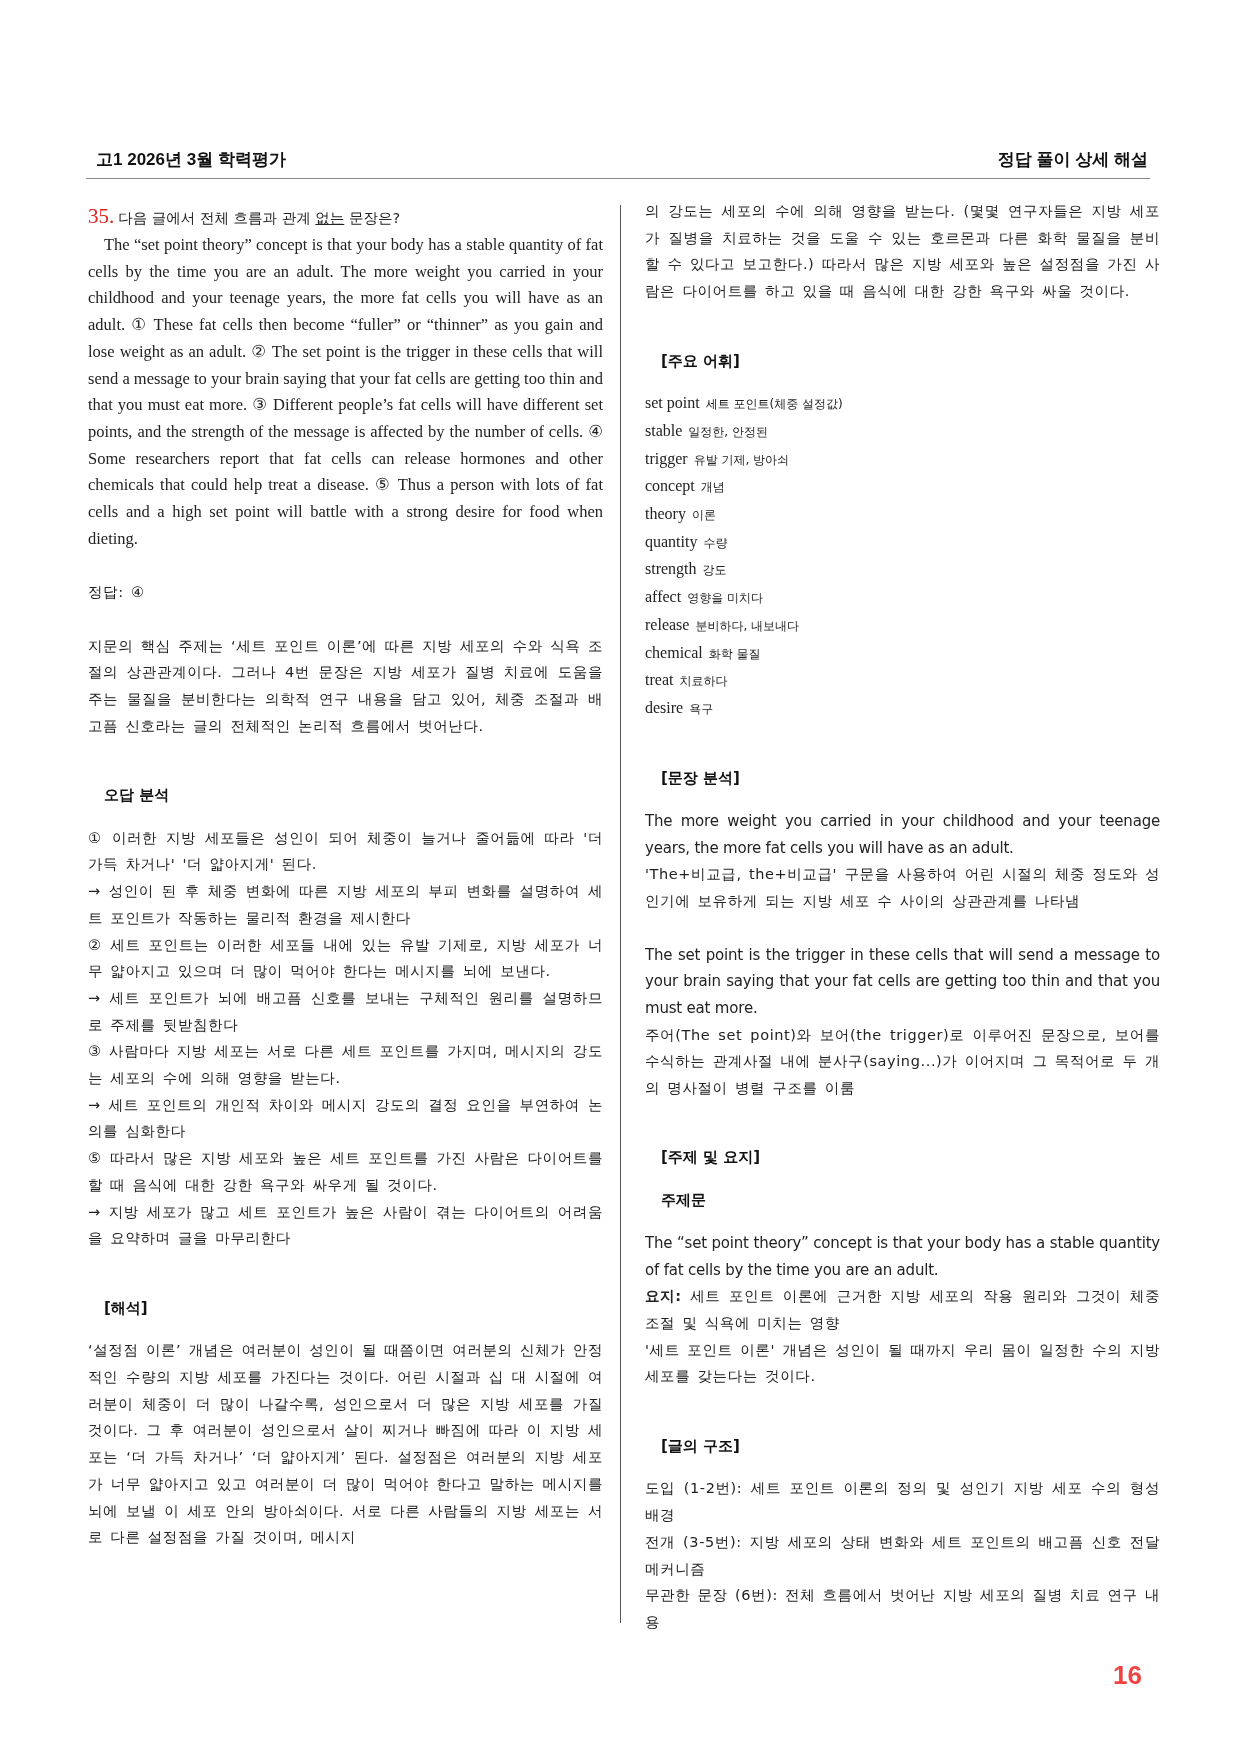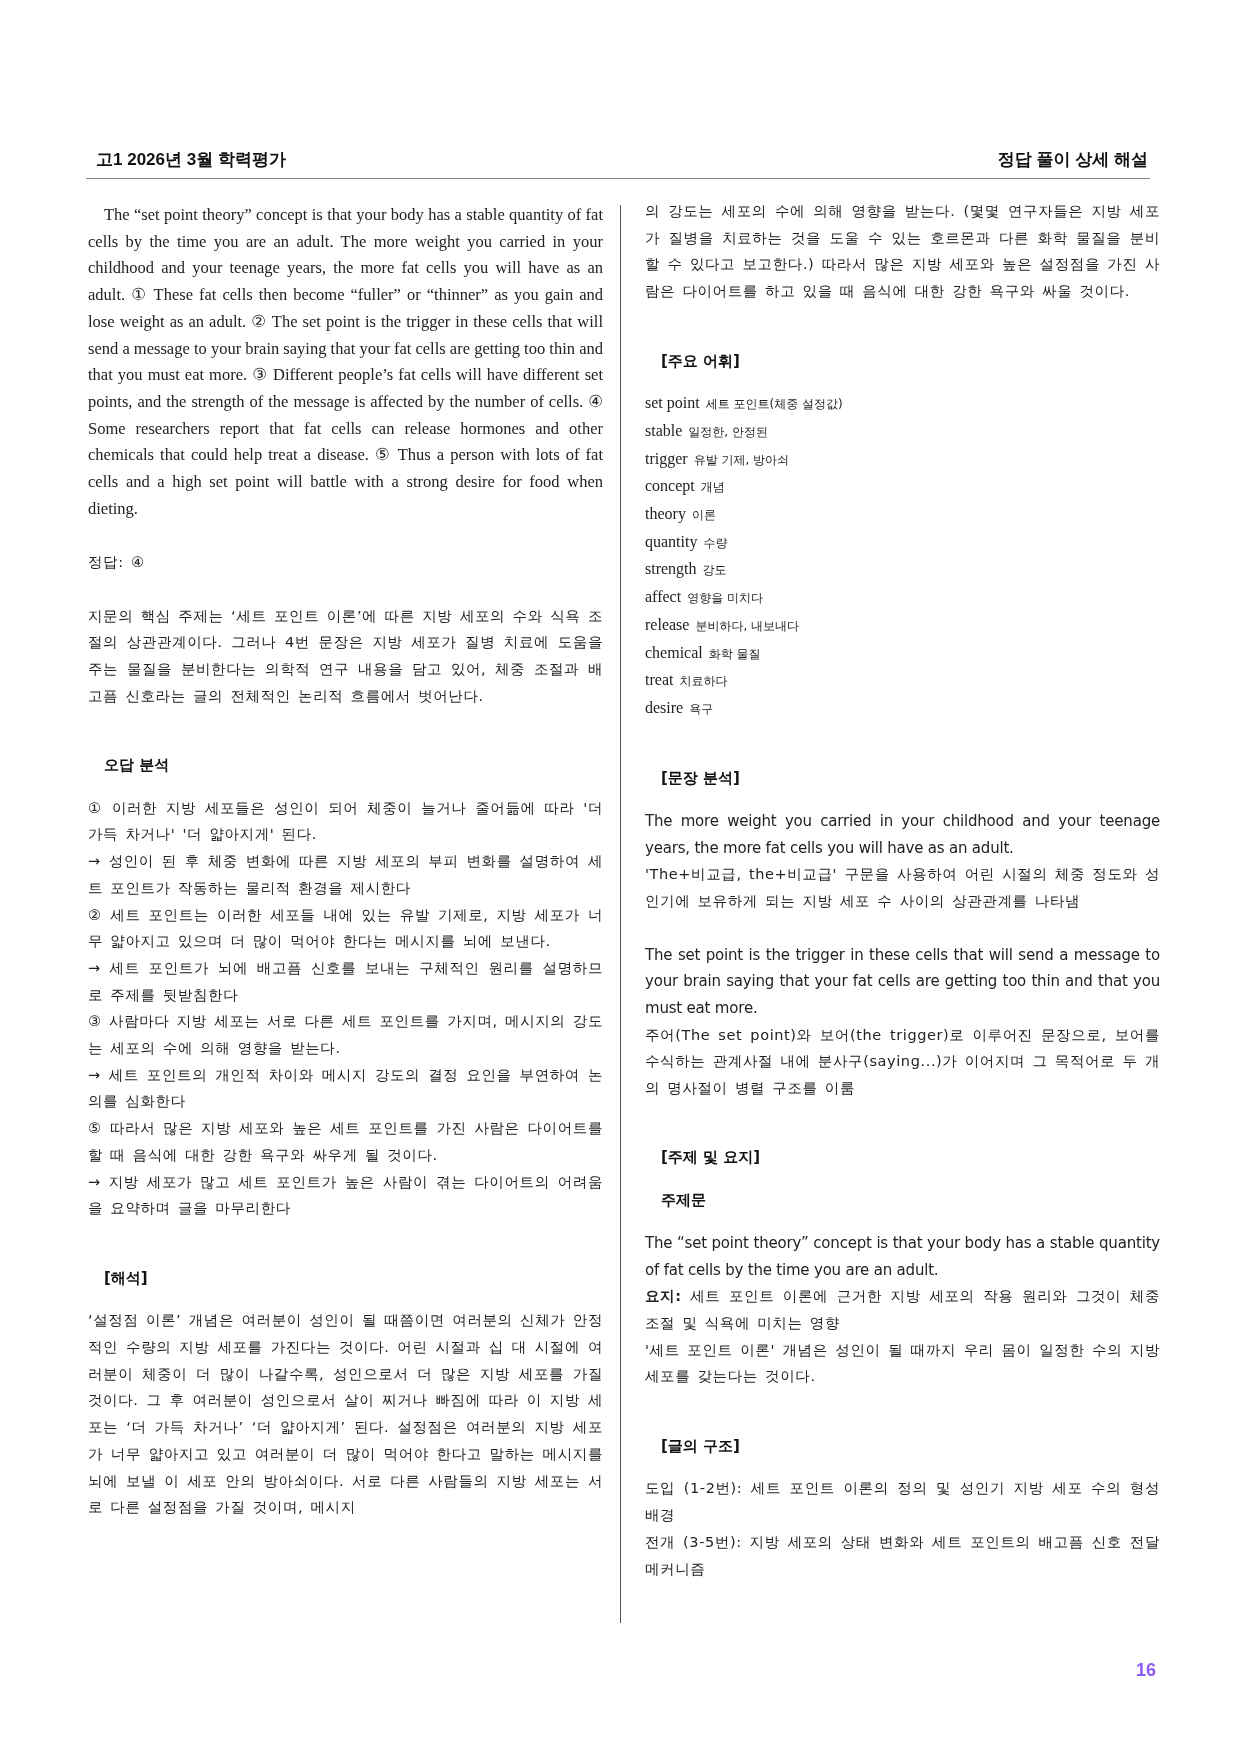--- a/index.html
+++ b/index.html
@@ -16,35 +16,39 @@
   .sans { font-family: "DejaVu Sans", "Liberation Sans", sans-serif; font-size: 15px; line-height: 26.7px; text-align: justify; letter-spacing: -0.2px; }
   .kr { font-family: "DejaVu Sans", sans-serif; font-size: 14.5px; line-height: 26.7px; text-align: justify; letter-spacing: 0.6px; word-spacing: 2px; }
   .qnum { color: #e0231c; font-family: "Liberation Serif", serif; font-size: 21px; }
   .qtext { font-family: "DejaVu Sans", sans-serif; font-size: 14.5px; }
   .passage { text-indent: 16px; margin: 0; }
   .h { font-family: "DejaVu Sans", "Liberation Sans", sans-serif; font-weight: bold; font-size: 15px; line-height: 26.7px; color: #111; margin: 16px; }
   p { margin: 0; }
   .gap { height: 26.7px; }
   .vocab-row { font-family: "Liberation Serif", serif; font-size: 16px; line-height: 26.7px; }
   .vocab-row .ko { font-family: "DejaVu Sans", sans-serif; font-size: 12px; margin-left: 6px; }
-  .page-num { position: absolute; right: 84px; top: 1660px; font-family: "Liberation Sans", sans-serif; font-weight: bold; font-size: 18px; color: #8b5cf6; }
+  .page-num { position: absolute; right: 98px; top: 1660px; font-family: "Liberation Sans", sans-serif; font-weight: bold; font-size: 26px; color: #ef4444; }
   b.inline { font-weight: bold; }
 </style>
 </head>
 <body>
 
 <div class="header">
   <span class="left">고1 2026년 3월 학력평가</span>
   <span class="right">정답 풀이 상세 해설</span>
 </div>
 <div class="header-rule"></div>
 
 <div class="divider"></div>
 
 <div class="col col-left">
+  <p style="line-height:28px;">
+    <span class="qnum">35.</span>
+    <span class="qtext">다음 글에서 전체 흐름과 관계 </span><u class="qtext">없는</u><span class="qtext"> 문장은?</span>
+  </p>
   <p class="serif passage">The “set point theory” concept is that your body has a stable quantity of fat cells by the time you are an adult. The more weight you carried in your childhood and your teenage years, the more fat cells you will have as an adult. ① These fat cells then become “fuller” or “thinner” as you gain and lose weight as an adult. ② The set point is the trigger in these cells that will send a message to your brain saying that your fat cells are getting too thin and that you must eat more. ③ Different people’s fat cells will have different set points, and the strength of the message is affected by the number of cells. ④ Some researchers report that fat cells can release hormones and other chemicals that could help treat a disease. ⑤ Thus a person with lots of fat cells and a high set point will battle with a strong desire for food when dieting.</p>
 
   <div class="gap"></div>
   <p class="kr">정답: ④</p>
   <div class="gap"></div>
   <p class="kr">지문의 핵심 주제는 ‘세트 포인트 이론’에 따른 지방 세포의 수와 식욕 조절의 상관관계이다. 그러나 4번 문장은 지방 세포가 질병 치료에 도움을 주는 물질을 분비한다는 의학적 연구 내용을 담고 있어, 체중 조절과 배고픔 신호라는 글의 전체적인 논리적 흐름에서 벗어난다.</p>
 
   <div class="gap"></div>
   <p class="h">오답 분석</p>
   <div>
@@ -101,15 +105,16 @@
   <p class="h">[주제 및 요지]</p>
   <p class="h">주제문</p>
   <p class="sans">The “set point theory” concept is that your body has a stable quantity of fat cells by the time you are an adult.</p>
   <p class="kr"><b class="inline">요지:</b><span> 세트 포인트 이론에 근거한 지방 세포의 작용 원리와 그것이 체중 조절 및 식욕에 미치는 영향</span></p>
   <p class="kr">'세트 포인트 이론' 개념은 성인이 될 때까지 우리 몸이 일정한 수의 지방 세포를 갖는다는 것이다.</p>
 
   <div class="gap"></div>
   <p class="h">[글의 구조]</p>
   <p class="kr">도입 (1-2번): 세트 포인트 이론의 정의 및 성인기 지방 세포 수의 형성 배경</p>
   <p class="kr">전개 (3-5번): 지방 세포의 상태 변화와 세트 포인트의 배고픔 신호 전달 메커니즘</p>
+  <p class="kr">무관한 문장 (6번): 전체 흐름에서 벗어난 지방 세포의 질병 치료 연구 내용</p>
 </div>
 
 <div class="page-num">16</div>
 
 </body></html>

